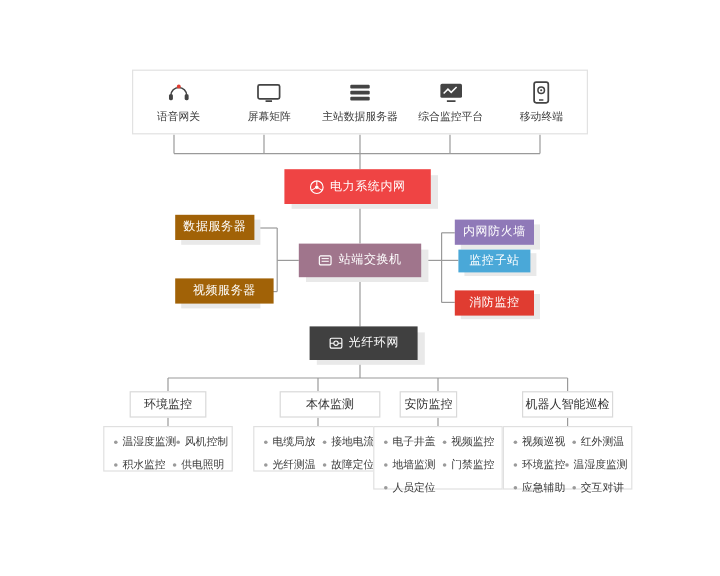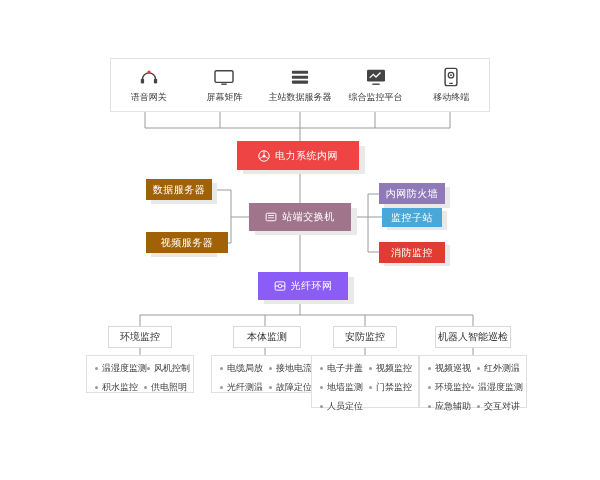--- a/index.html
+++ b/index.html
@@ -65,21 +65,21 @@
     white-space: nowrap;
   }
 
   
   .teal { background: #ef4444; }
   .mauve { background: #a0758c; }
   .pink { background: #a16207; }
   .purple { background: #8f79b8; }
   .blue { background: #4aa8d8; }
   .red { background: #e03c31; }
-  .gold { background: #8b5cf6; }
+  .gold { background: #404040; }
 
   
   .cat {
     position: absolute;
     box-sizing: border-box;
     height: 22px;
     background: #ffffff;
     border: 1px solid #d9d9d9;
     display: flex;
     align-items: center;
@@ -287,35 +287,35 @@
     <div class="row">
       <span class="cell" style="width:54px">温湿度监测</span>
       <span class="cell">风机控制</span>
     </div>
     <div class="row">
       <span class="cell" style="width:54px">积水监控</span>
       <span class="cell">供电照明</span>
     </div>
   </div>
 
-  <div class="cat" style="left:233px; top:326px; width:68px;">
+  <div class="cat" style="left:233px; top:326px; width:84px;">
     <span>本体监测</span>
   </div>
   <div class="catbox" style="left:211px; top:355px; width:108px; height:38px;">
     <div class="row">
       <span class="cell" style="width:54px">电缆局放</span>
       <span class="cell">接地电流</span>
     </div>
     <div class="row">
       <span class="cell" style="width:54px">光纤测温</span>
       <span class="cell">故障定位</span>
     </div>
   </div>
 
-  <div class="cat" style="left:333px; top:326px; width:64px;">
+  <div class="cat" style="left:333px; top:326px; width:48px;">
     <span>安防监控</span>
   </div>
   <div class="catbox" style="left:311px; top:355px; width:108px; height:53px;">
     <div class="row">
       <span class="cell" style="width:54px">电子井盖</span>
       <span class="cell">视频监控</span>
     </div>
     <div class="row">
       <span class="cell" style="width:54px">地墙监测</span>
       <span class="cell">门禁监控</span>

